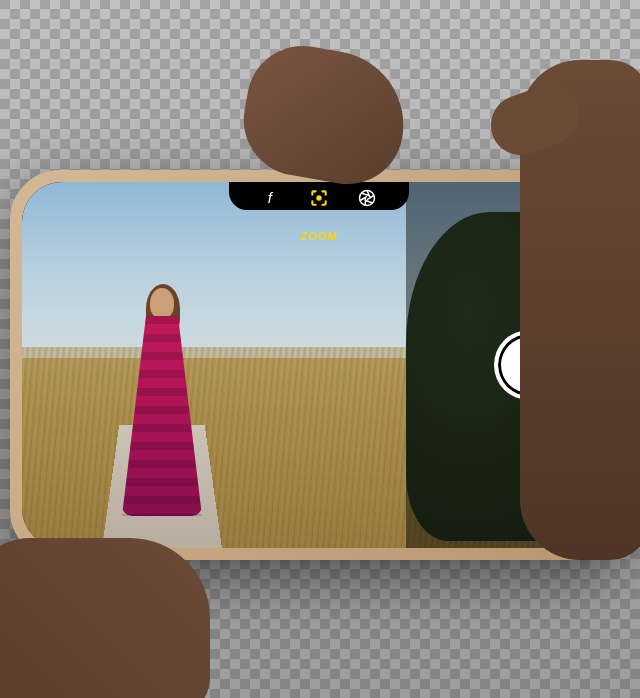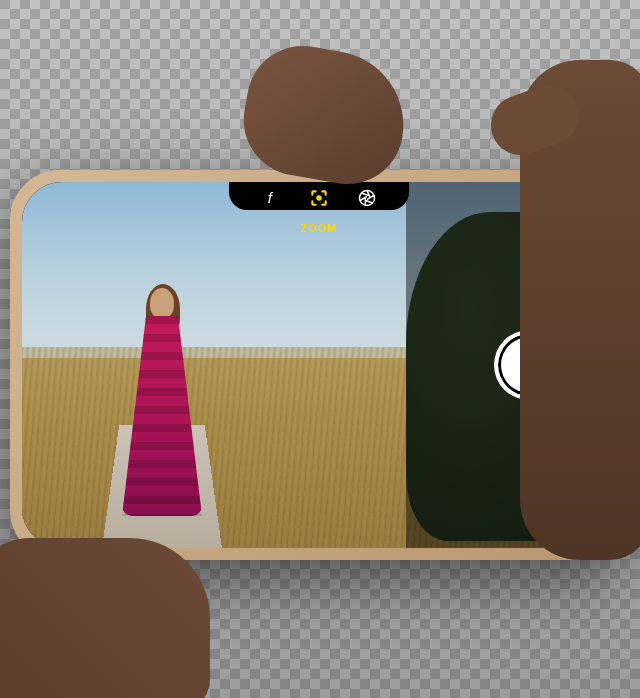--- a/index.html
+++ b/index.html
@@ -146,28 +146,29 @@
     width: 24px; height: 24px;
     display: flex;
     align-items: center;
     justify-content: center;
     color: #fff;
   }
   .ctrl svg { width: 20px; height: 20px; }
   .ctrl.active { color: #ffd60a; }
   .zoom-label {
     position: absolute;
-    top: 40px;
+    top: 48px;
     left: 50%;
     transform: translateX(-50%);
     color: #ffd60a;
     font-size: 11px;
     font-weight: 600;
     letter-spacing: 1px;
     z-index: 12;
+    font-style: italic;
   }
   .shutter {
     position: absolute;
     right: 52px;
     top: 50%;
     transform: translateY(-50%);
     width: 70px;
     height: 70px;
     border-radius: 50%;
     background: #fff;

